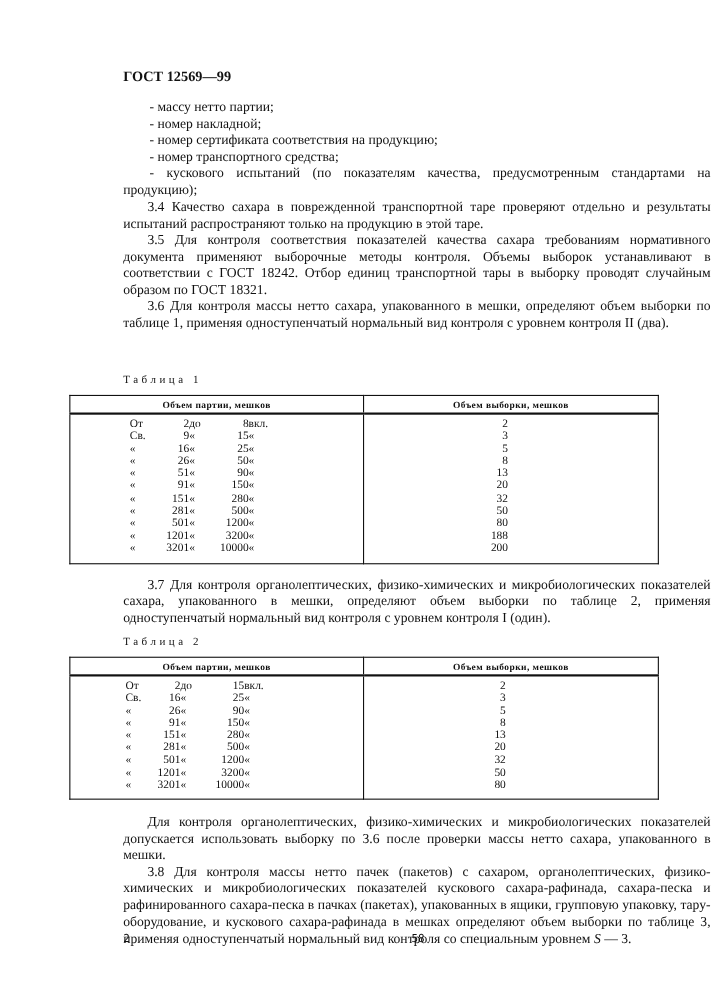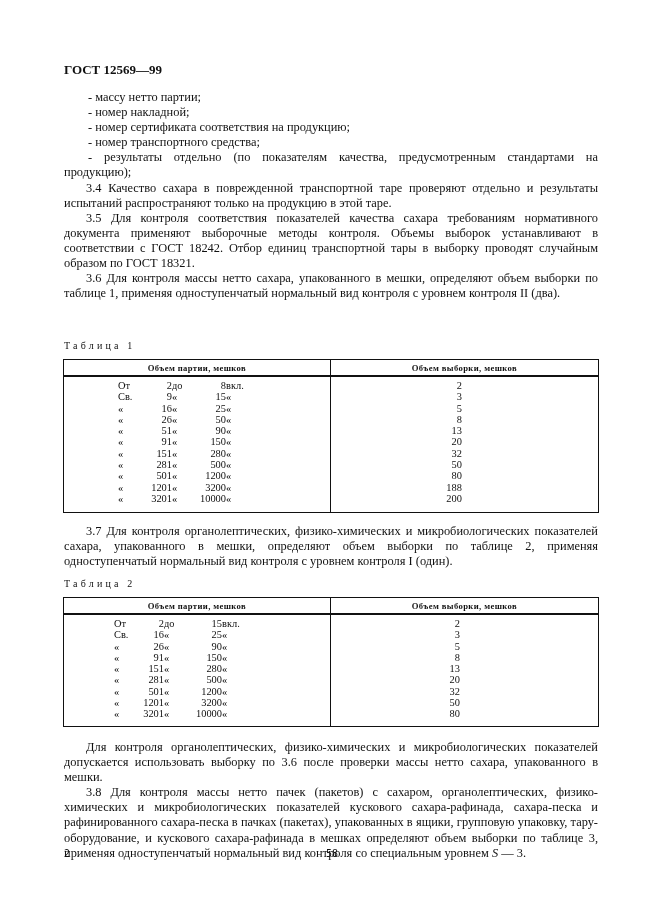--- a/index.html
+++ b/index.html
@@ -1,21 +1,21 @@
 <!DOCTYPE html>
 <html><head>
   <meta charset="utf-8">
   <style>
     html, body { margin: 0; padding: 0; background: #ffffff; }
     body {
       width: 661px; height: 914px; position: relative; overflow: hidden;
       font-family: "Liberation Serif", "DejaVu Serif", serif;
       color: #111; font-size: 12.4px;
     }
-    .abs { position: absolute; }
+    .abs { position: absolute; margin-left: 48px; }
     .header {
       left: 64px; top: 62px; font-weight: bold; font-size: 13px; letter-spacing: 0;
     }
     .text-block { left: 64px; width: 534px; line-height: 15.1px; text-align: justify; }
     .p { margin: 0; }
     .indent { text-indent: 22px; }
     .dash-item { text-indent: 24px; }
     .table-caption { left: 64px; font-size: 10px; letter-spacing: 3.2px; }
     table.tbl {
       position: absolute; left: 63px; width: 536px;
@@ -48,21 +48,21 @@
 </head>
 <body>
 
 <div class="abs header">ГОСТ 12569—99</div>
 
 <div class="abs text-block" style="top:90px;">
   <p class="p dash-item">- массу нетто партии;</p>
   <p class="p dash-item">- номер накладной;</p>
   <p class="p dash-item">- номер сертификата соответствия на продукцию;</p>
   <p class="p dash-item">- номер транспортного средства;</p>
-  <p class="p dash-item">- результаты отдельно (по показателям качества, предусмотренным стандартами на продукцию);</p>
+  <p class="p dash-item">- кускового испытаний (по показателям качества, предусмотренным стандартами на продукцию);</p>
   <p class="p indent">3.4 Качество сахара в поврежденной транспортной таре проверяют отдельно и результаты испытаний распространяют только на продукцию в этой таре.</p>
   <p class="p indent">3.5 Для контроля соответствия показателей качества сахара требованиям нормативного документа применяют выборочные методы контроля. Объемы выборок устанавливают в соответствии с ГОСТ 18242. Отбор единиц транспортной тары в выборку проводят случайным образом по ГОСТ 18321.</p>
   <p class="p indent">3.6 Для контроля массы нетто сахара, упакованного в мешки, определяют объем выборки по таблице 1, применяя одноступенчатый нормальный вид контроля с уровнем контроля II (два).</p>
 </div>
 
 <div class="abs table-caption" style="top:340px;">Таблица 1</div>
 <table class="tbl t1" style="top:359px;">
   <thead>
     <tr>
       <th class="col1">Объем партии, мешков</th>

